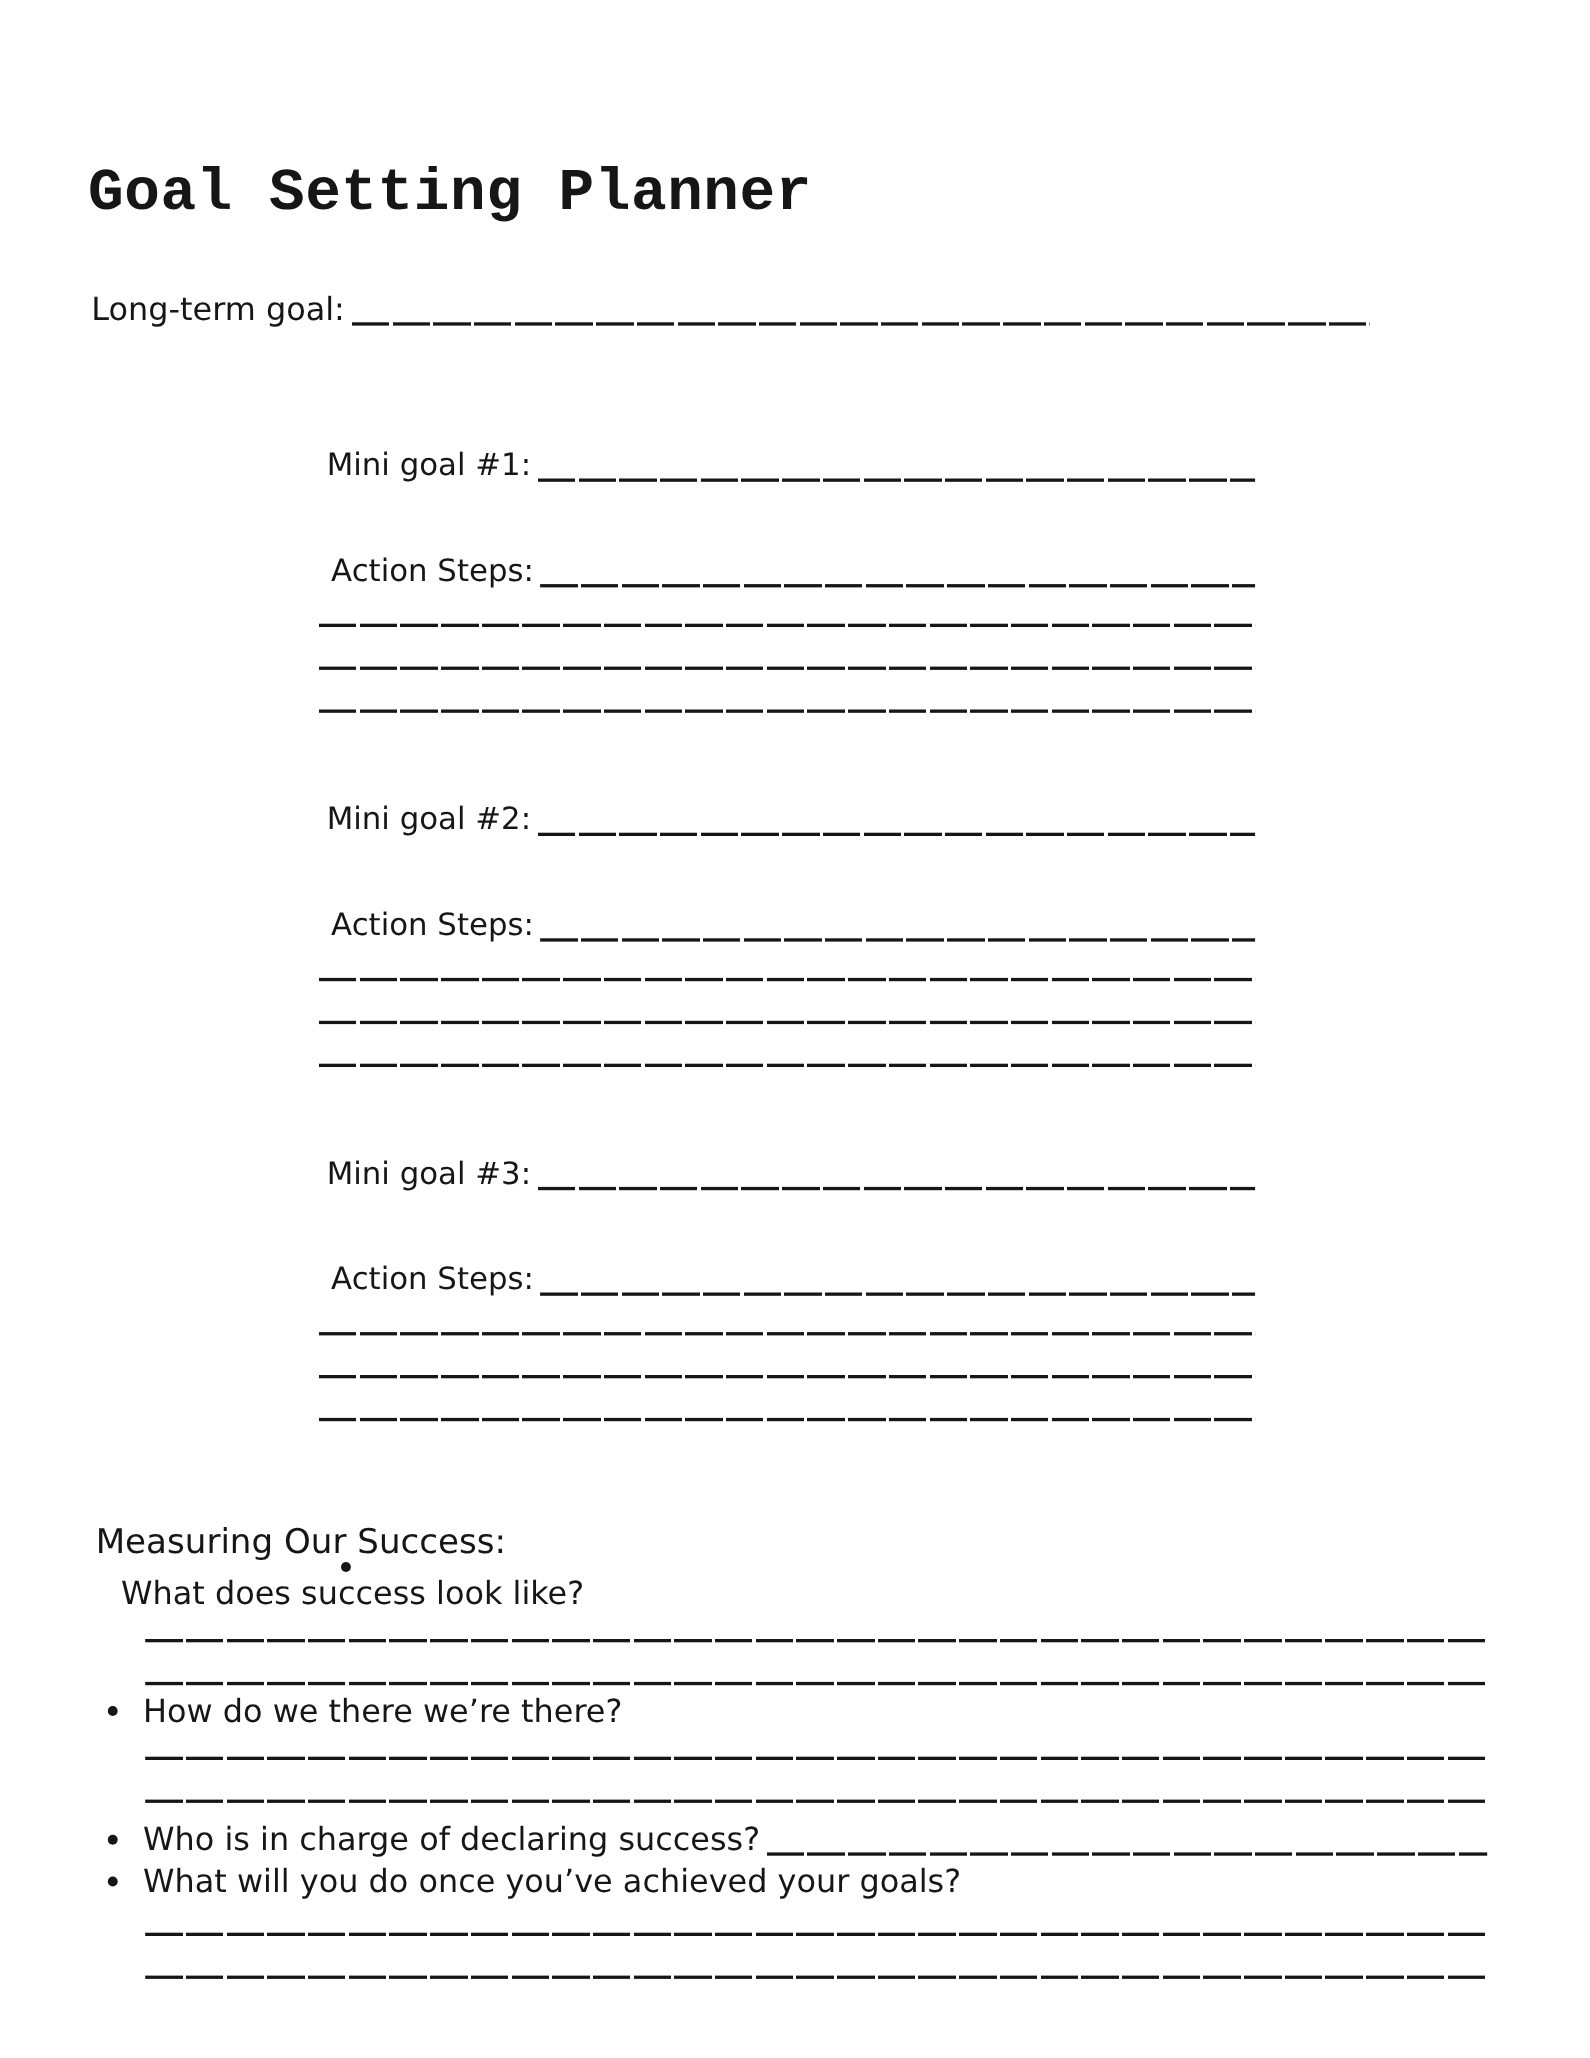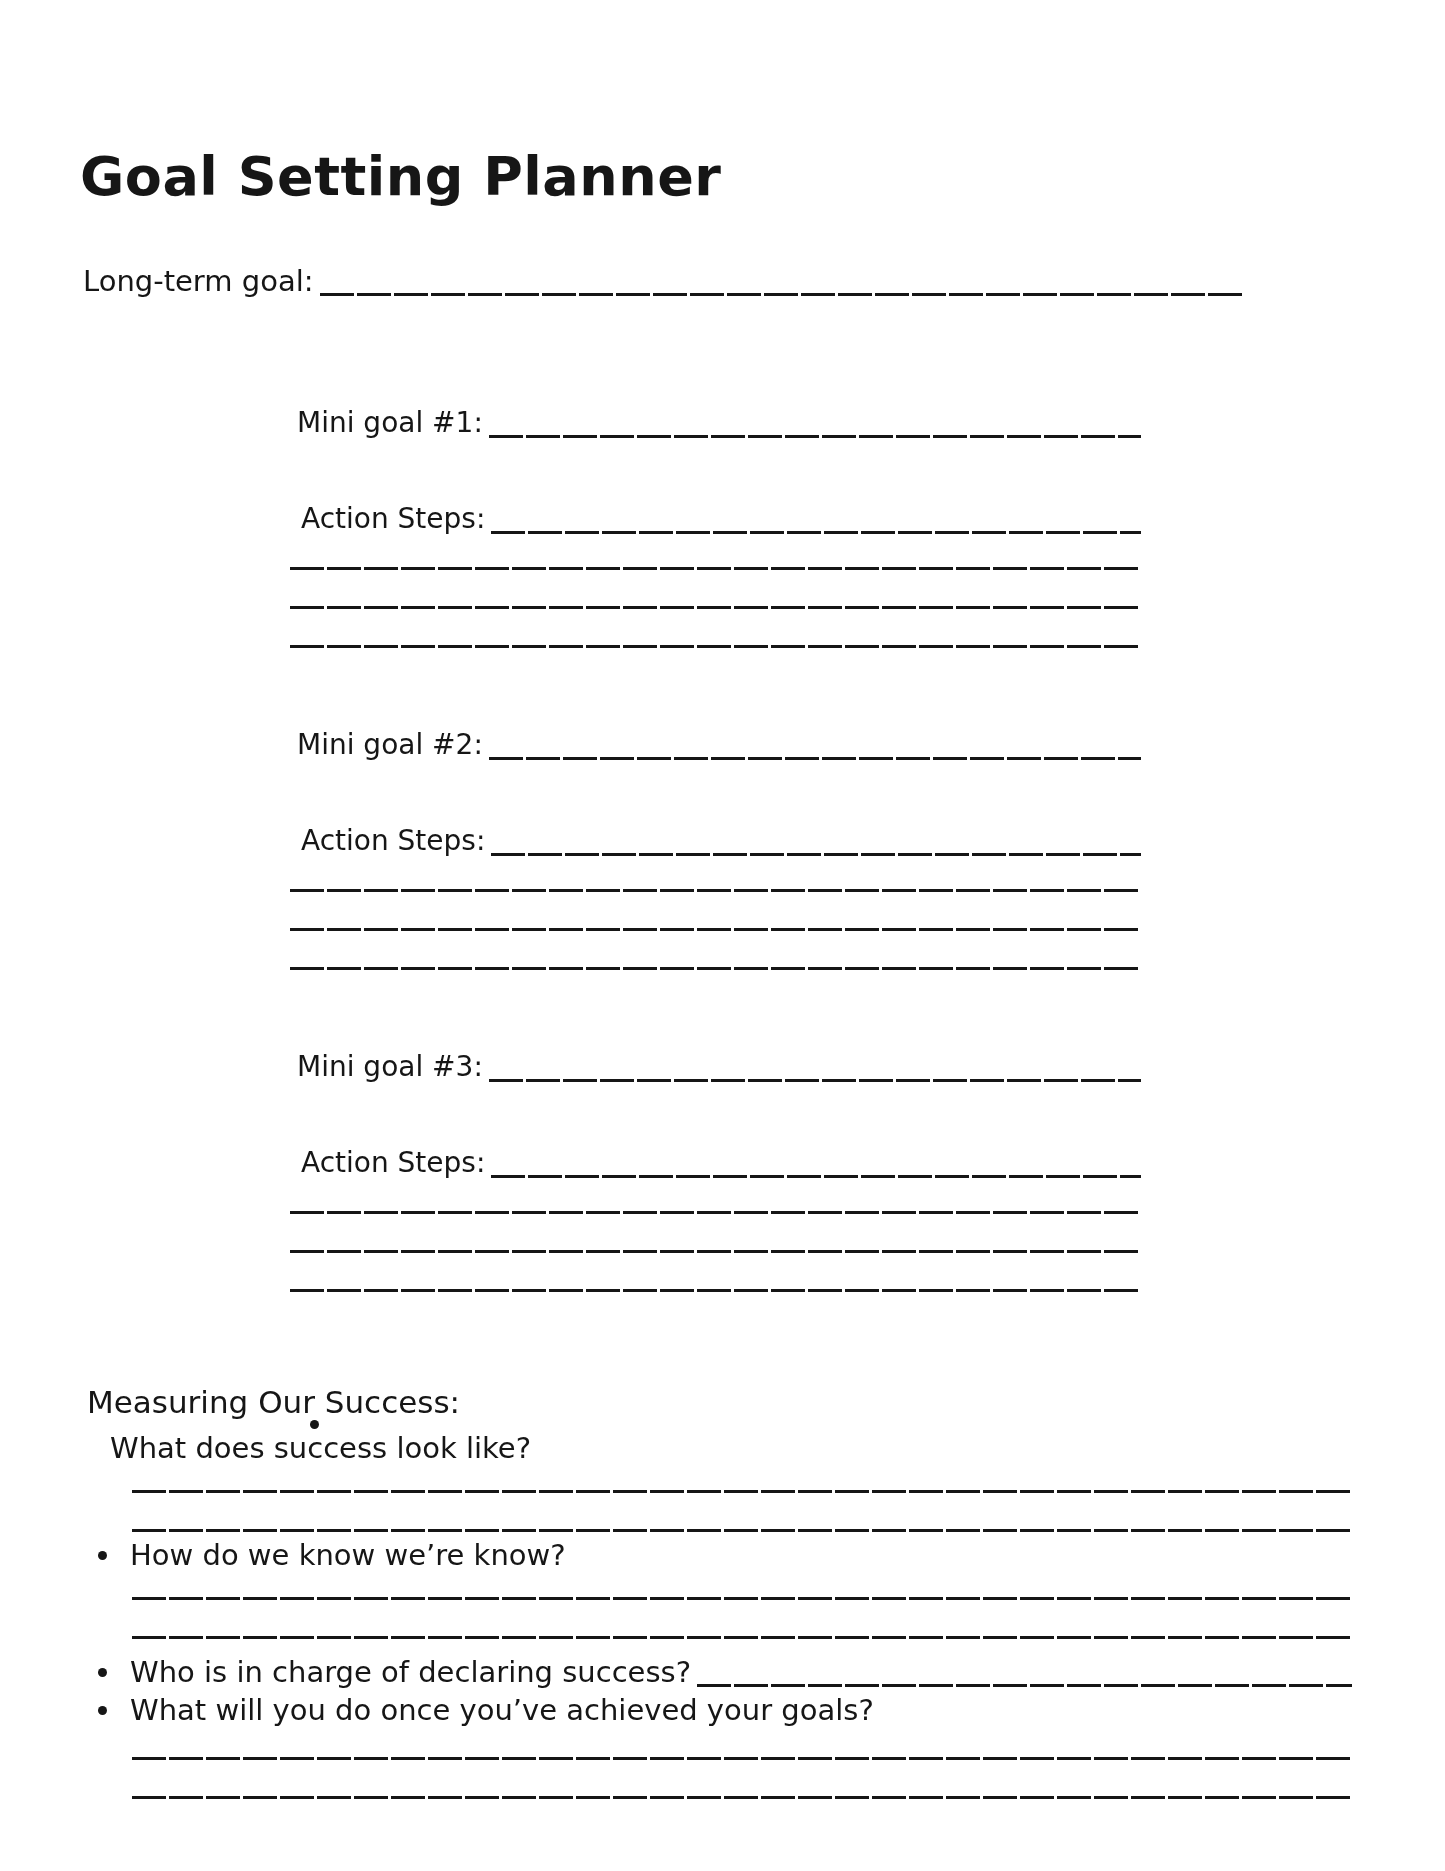--- a/index.html
+++ b/index.html
@@ -9,20 +9,21 @@
     background:#ffffff;
     font-family:"DejaVu Sans","Liberation Sans",sans-serif;
     color:#161616;
     overflow:hidden;
     margin:0 auto;
   }
   .title{
     position:absolute;left:80px;top:108px;
     font-size:54px;line-height:66px;font-weight:600;
     letter-spacing:0.5px;
+    font-family:Liberation Mono, monospace;
   }
   .row{position:absolute;display:flex;height:38px;font-size:29px;line-height:38px;font-weight:500;}
   .label{white-space:nowrap;}
   
   .ink-line{
     height:3px;
     background:repeating-linear-gradient(90deg,#161616 0px,#161616 34px,rgba(0,0,0,0) 34px,rgba(0,0,0,0) 37px);
   }
   .fill{flex:1;align-self:flex-end;margin:0 0 4px 6px;}
   
@@ -109,21 +110,21 @@
 
   <div class="row bullet-row b1">
     <span class="dot"></span>
     <span class="btext">What does success look like?</span>
   </div>
   <div class="ink-line full-line fl1"></div>
   <div class="ink-line full-line fl2"></div>
 
   <div class="row bullet-row b2">
     <span class="dot"></span>
-    <span class="btext">How do we know we’re know?</span>
+    <span class="btext">How do we there we’re there?</span>
   </div>
   <div class="ink-line full-line fl3"></div>
   <div class="ink-line full-line fl4"></div>
 
   <div class="row bullet-row b3">
     <span class="dot"></span>
     <span class="btext">Who is in charge of declaring success?</span>
     <span class="ink-line fill"></span>
   </div>
 

